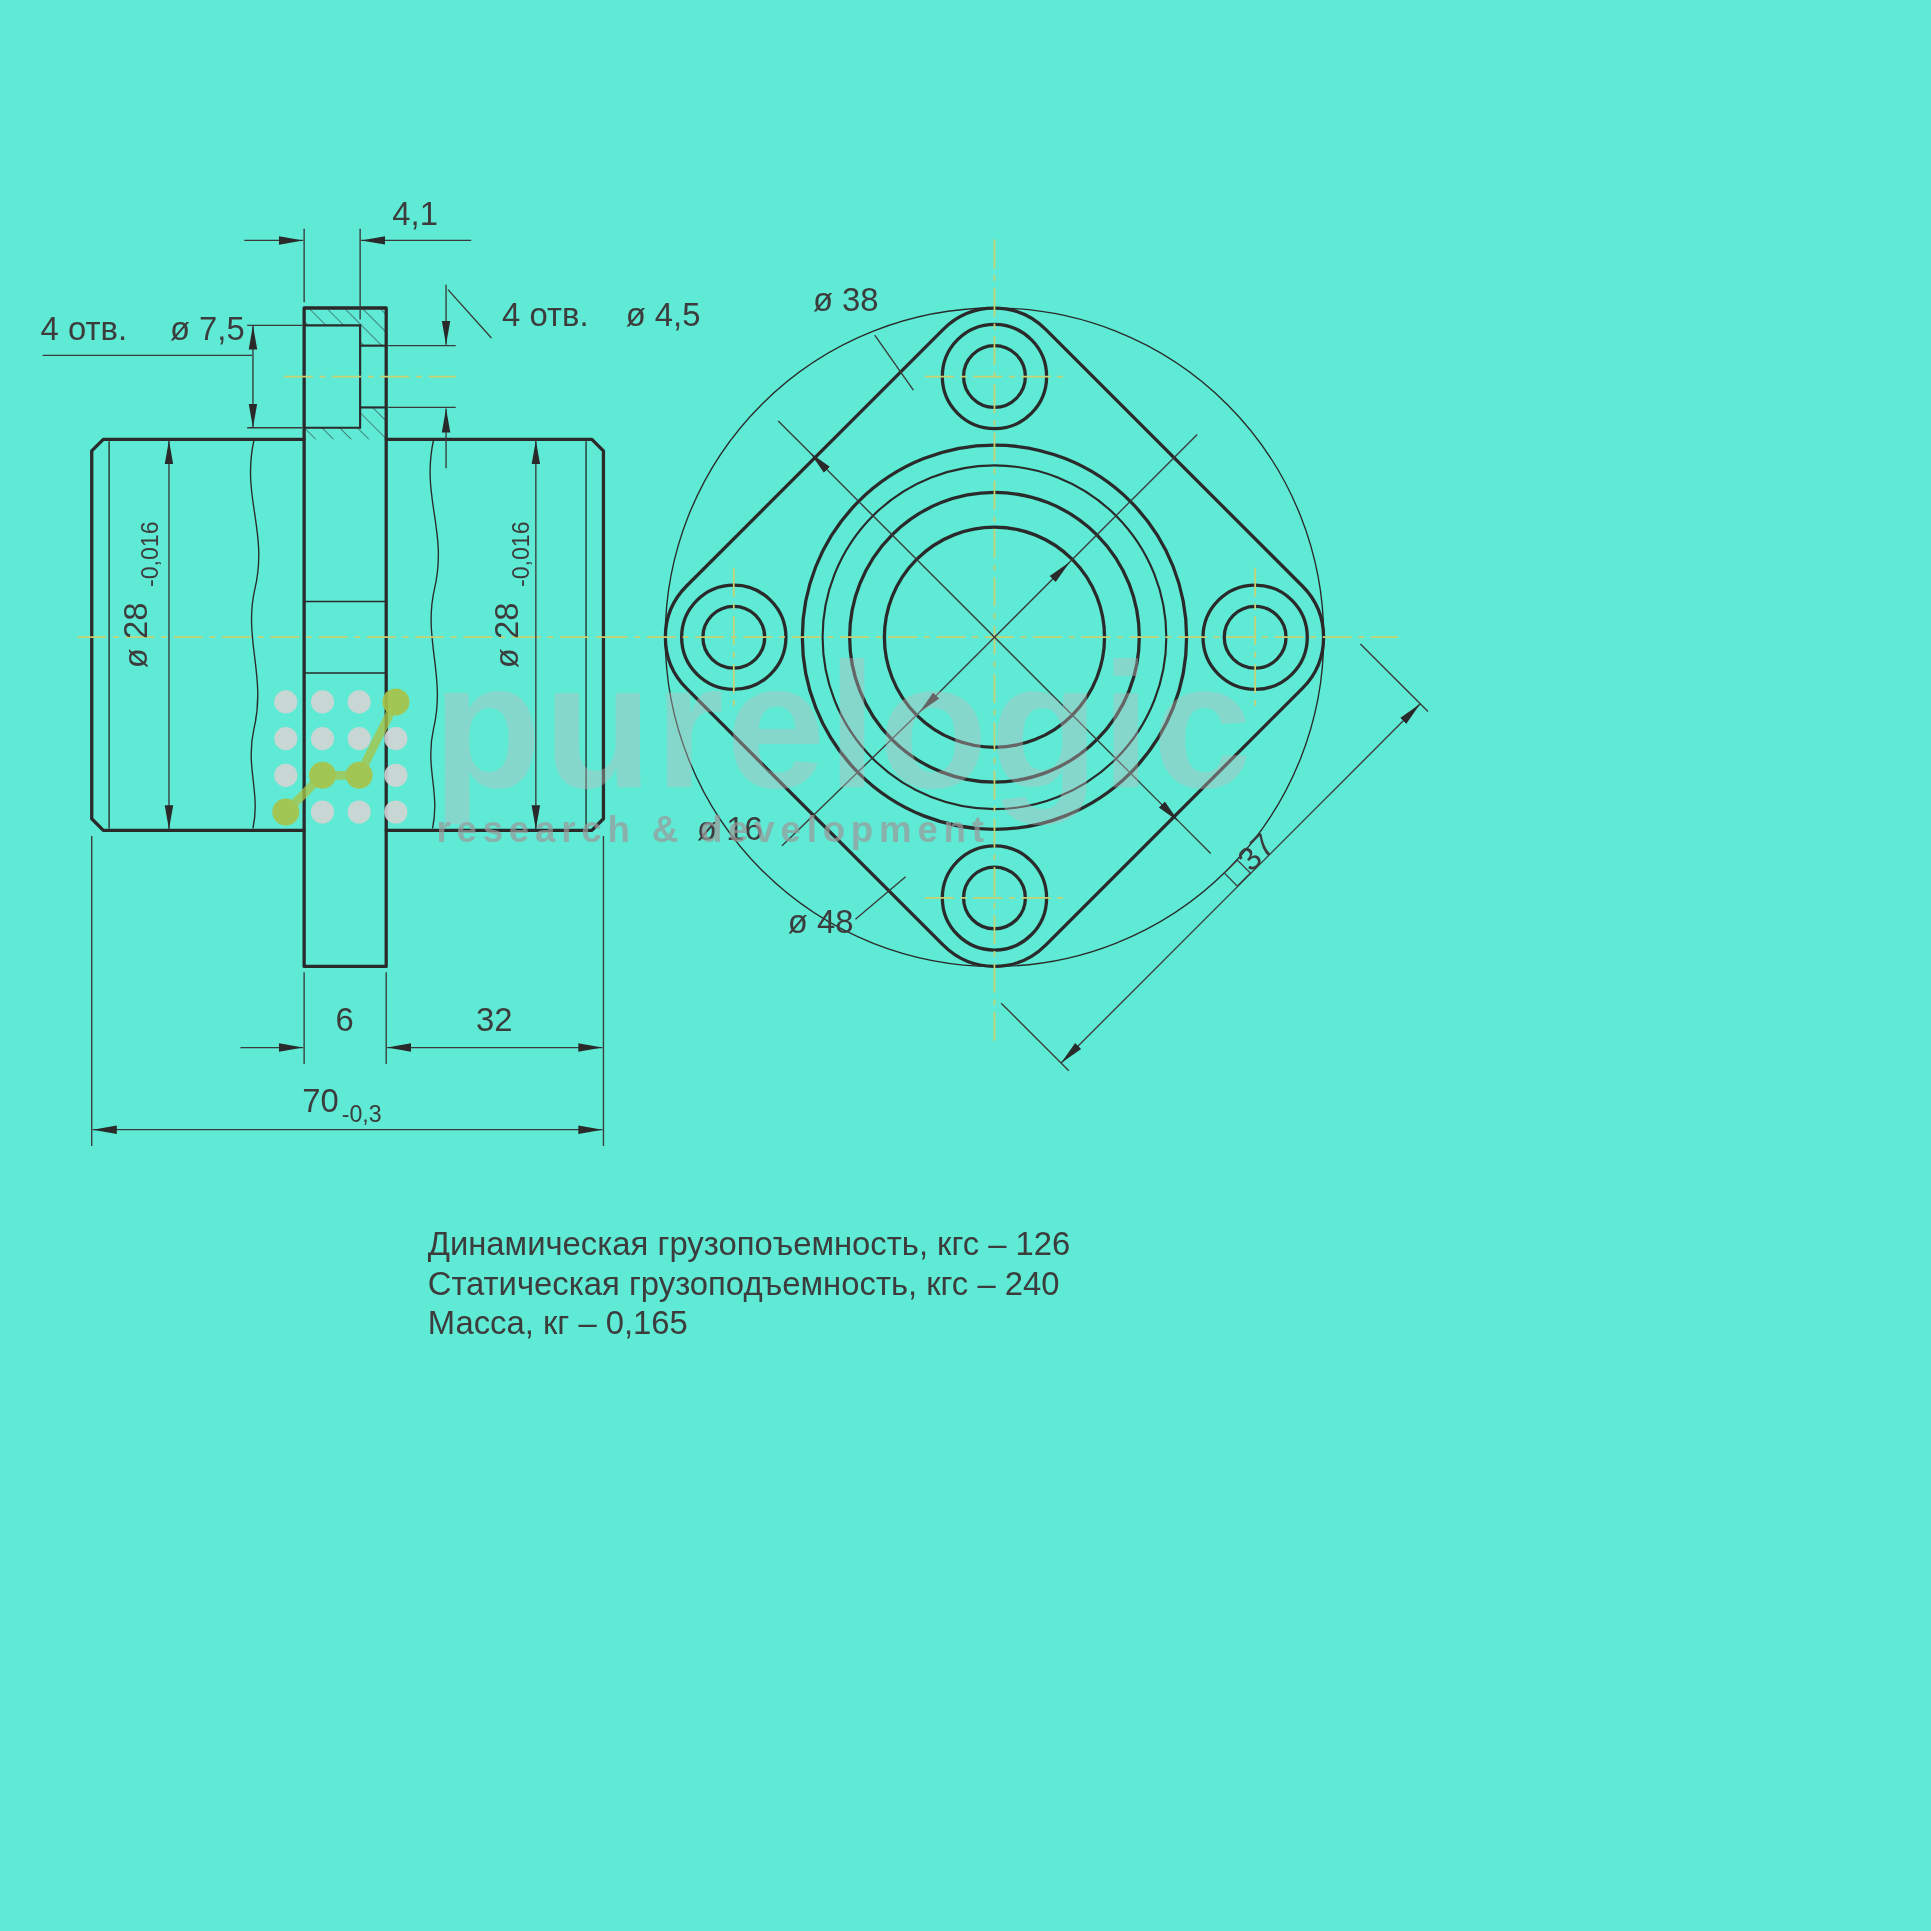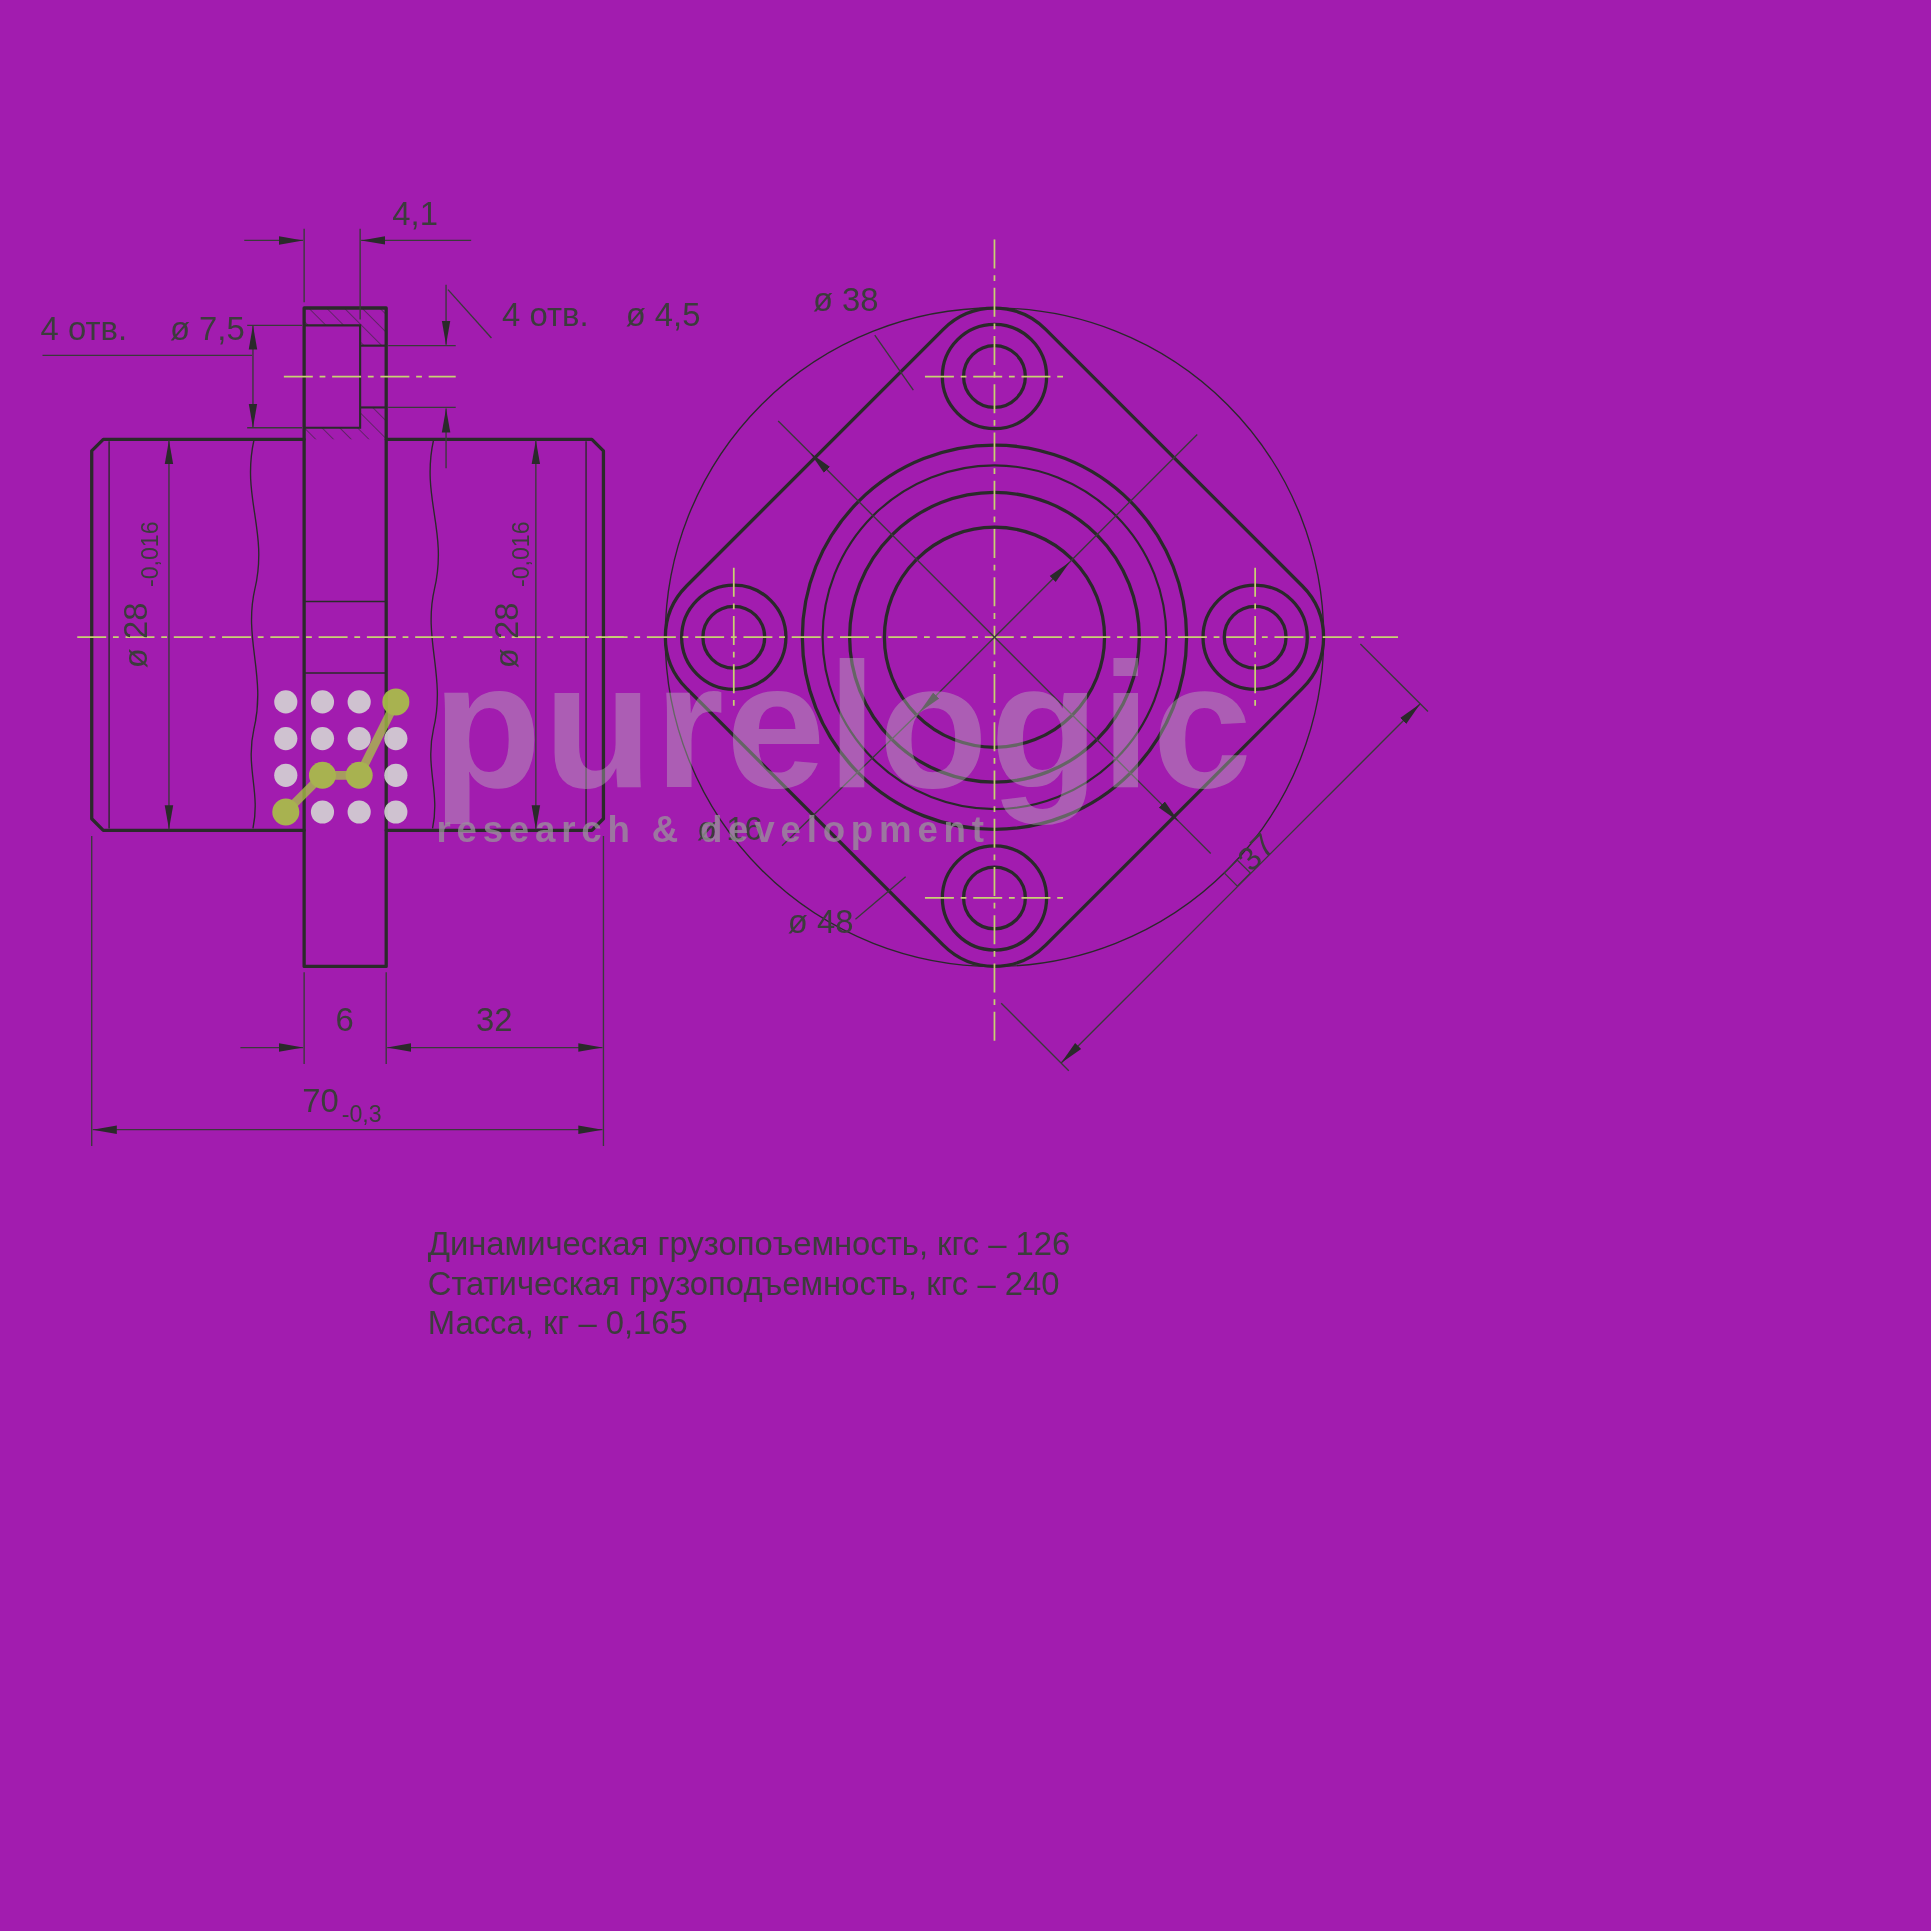--- a/index.html
+++ b/index.html
@@ -1,16 +1,16 @@
 <!DOCTYPE html>
 <html><head>
 <meta charset="utf-8">
 <style>
   html,body{margin:0;padding:0;background:#ffffff;}
-  .page{position:relative;width:1931px;height:1931px;background:#a21caf;overflow:hidden;}
+  .page{position:relative;width:1931px;height:1931px;background:#5eead4;overflow:hidden;}
   svg{display:block;}
   .thick{stroke:#2a2a2a;stroke-width:3.4;fill:none;stroke-linecap:round;stroke-linejoin:round;}
   .med{stroke:#2a2a2a;stroke-width:2.2;fill:none;}
   .thin{stroke:#2a2a2a;stroke-width:1.4;fill:none;}
   .dim{stroke:#3a3a3a;stroke-width:1.4;fill:none;}
   .cl{stroke:#c8d173;stroke-width:1.8;fill:none;stroke-dasharray:30 7 6 7;}
   .hatch{fill:url(#hatchp);stroke:none;}
   text{font-family:"Liberation Sans","DejaVu Sans",sans-serif;fill:#3c3c3c;}
   .t34{font-size:34px;}
   .t24{font-size:24px;}

